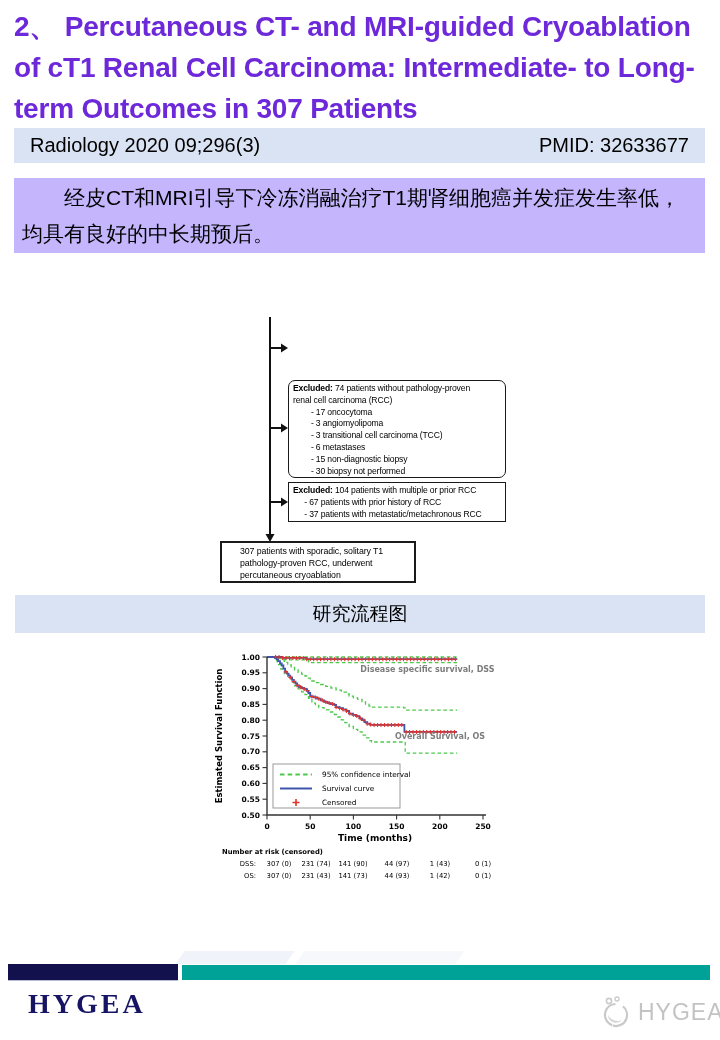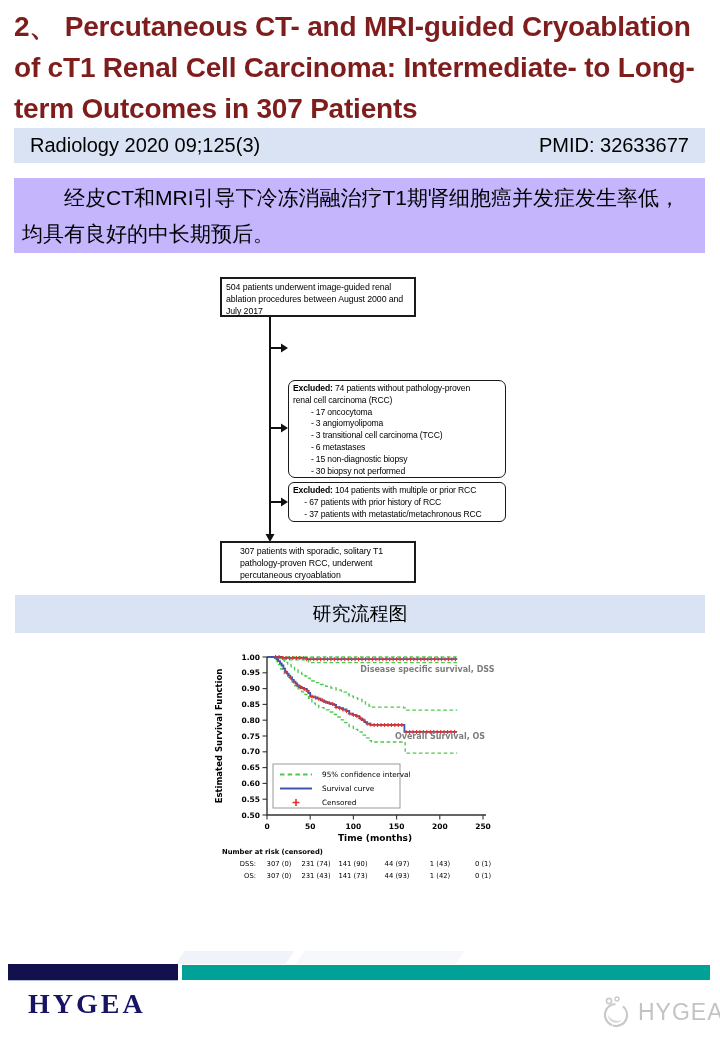--- a/index.html
+++ b/index.html
@@ -1,20 +1,20 @@
 <!DOCTYPE html>
 <html><head>
 <meta charset="utf-8">
 <style>
   * { margin:0; padding:0; box-sizing:border-box; }
   html,body { background:#ffffff; }
   body { width:720px; height:1040px; position:relative; font-family:"Liberation Sans", sans-serif; color:#000; }
   .page { position:absolute; left:0; top:0; width:720px; height:1040px; background:#fff; overflow:hidden; }
 
-  .title { position:absolute; left:14px; top:6px; width:698px; font-size:28px; font-weight:700; line-height:41px; letter-spacing:-0.2px; color:#7f1d1d; }
+  .title { position:absolute; left:14px; top:6px; width:698px; font-size:28px; font-weight:700; line-height:41px; letter-spacing:-0.2px; color:#6d28d9; }
 
   .journal-bar { position:absolute; left:14px; top:128px; width:691px; height:35px; background:#dae3f3;
     display:flex; align-items:center; justify-content:space-between; padding:0 16px; font-size:20px; font-weight:500; }
 
   .abstract { position:absolute; left:14px; top:178px; width:691px; height:75px; background:#c4b5fd;
     font-size:21px; line-height:36px; padding:2px 8px 0 8px; text-indent:2em; }
 
   .flowchart { position:absolute; left:0; top:258px; width:720px; height:336px; }
   .fc-lines { position:absolute; left:0; top:0; }
   .fc-box { position:absolute; background:#fff; border:2px solid #1a1a1a; font-size:8.8px; line-height:12px;
@@ -42,49 +42,46 @@
   .watermark-text { font-size:23px; color:#c3c3c3; letter-spacing:1px; font-weight:500; }
 </style>
 </head>
 <body>
 
 <div class="page">
 
   <div class="title">2、 Percutaneous CT- and MRI-guided Cryoablation of cT1 Renal Cell Carcinoma: Intermediate- to Long-term Outcomes in 307 Patients</div>
 
   <div class="journal-bar">
-    <span>Radiology 2020 09;125(3)</span>
+    <span>Radiology 2020 09;296(3)</span>
     <span>PMID: 32633677</span>
   </div>
 
   <div class="abstract">经皮CT和MRI引导下冷冻消融治疗T1期肾细胞癌并发症发生率低，均具有良好的中长期预后。</div>
 
   <div class="flowchart">
     <svg class="fc-lines" width="720" height="336" viewBox="0 0 720 336">
       <line x1="270" y1="59" x2="270" y2="278" stroke="#111" stroke-width="2"></line>
       <polygon points="265.5,276 274.5,276 270,284" fill="#111"></polygon>
       <line x1="270" y1="90" x2="282" y2="90" stroke="#111" stroke-width="2"></line>
       <polygon points="281,85.5 281,94.5 288,90" fill="#111"></polygon>
       <line x1="270" y1="170" x2="282" y2="170" stroke="#111" stroke-width="2"></line>
       <polygon points="281,165.5 281,174.5 288,170" fill="#111"></polygon>
       <line x1="270" y1="244" x2="282" y2="244" stroke="#111" stroke-width="2"></line>
       <polygon points="281,239.5 281,248.5 288,244" fill="#111"></polygon>
     </svg>
-    <div class="fc-box" style="left:220px; top:19px; width:196px; height:40px;">504 patients underwent image-guided renal
-ablation procedures between August 2000 and
-July 2017</div>
     <div class="fc-box excl" style="left:288px; top:122px; height:98px;border-radius:7px;"><b>Excluded:</b><span> 74 patients without pathology-proven
 renal cell carcinoma (RCC)
         - 17 oncocytoma
         - 3 angiomyolipoma
         - 3 transitional cell carcinoma (TCC)
         - 6 metastases
         - 15 non-diagnostic biopsy
         - 30 biopsy not performed</span></div>
-    <div class="fc-box excl" style="left:288px; top:224px; height:40px;border-radius:6px;"><b>Excluded:</b><span> 104 patients with multiple or prior RCC
+    <div class="fc-box excl" style="left:288px; top:224px; height:40px;"><b>Excluded:</b><span> 104 patients with multiple or prior RCC
      - 67 patients with prior history of RCC
      - 37 patients with metastatic/metachronous RCC</span></div>
     <div class="fc-box" style="left:220px; top:283px; width:196px; height:42px;padding-left:18px;">307 patients with sporadic, solitary T1
 pathology-proven RCC, underwent
 percutaneous cryoablation</div>
   </div>
 
   <div class="caption-bar caption-1">
     <span>研究流程图</span>
   </div>

